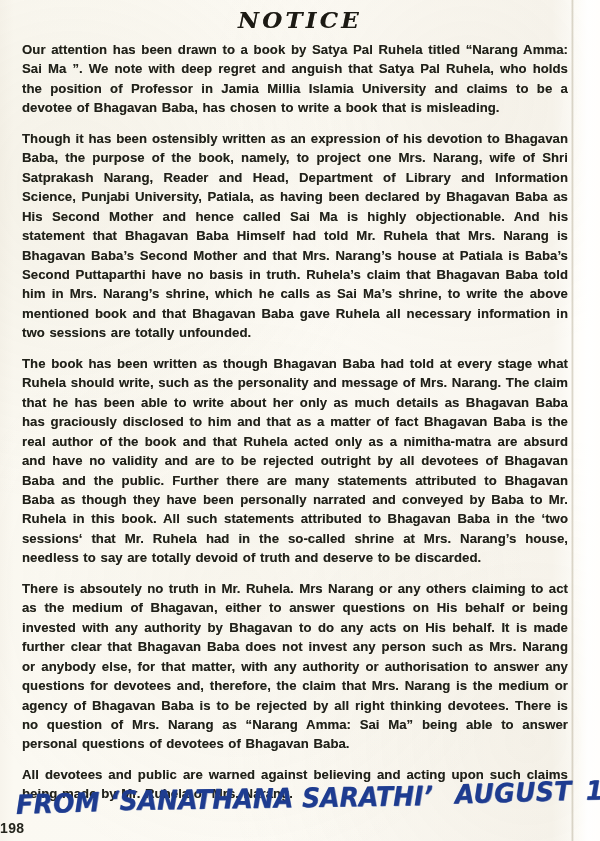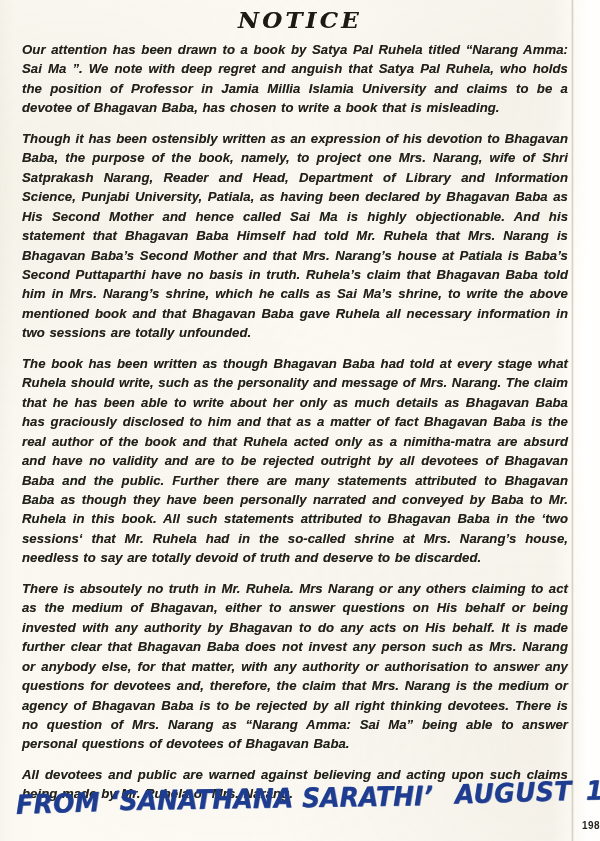--- a/index.html
+++ b/index.html
@@ -91,21 +91,20 @@
     margin: 0 0 11px 0;
     font-family: "Liberation Sans", sans-serif;
     font-size: 13.2px;
     line-height: 19.45px;
     text-align: justify;
     color: #20211a;
     font-weight: 600;
     letter-spacing: .04px;
     word-spacing: .9px;
     text-shadow: 0 0 .55px rgba(55,52,38,.45);
-    font-style: italic;
     -webkit-font-smoothing: none;
   }
   p.para:last-child { margin-bottom: 0; }
 
   .handwriting {
     position: absolute;
     left: 16px;
     top: 790px;
     width: 568px;
     font-family: "DejaVu Sans", sans-serif;
@@ -124,23 +123,23 @@
   .hw-from   { display:inline-block; transform: scaleY(1.06) rotate(-.6deg); margin-right: 10px; }
   .hw-source { display:inline-block; transform: scaleY(1.08) rotate(.4deg);  margin-right: 22px; letter-spacing: .1px; }
   .hw-month  { display:inline-block; transform: scaleY(1.06) rotate(-.4deg); margin-right: 14px; }
   .hw-year   { display:inline-block; transform: scaleY(1.06) rotate(.5deg); }
 
   .page-number {
     position: absolute;
     left: 0;
     right: 0;
     top: 820px;
-    text-align: right;
+    text-align: left;
     font-family: "Liberation Sans", sans-serif;
-    font-size: 10px;
+    font-size: 14px;
     font-weight: 600;
     color: #24251d;
     letter-spacing: .4px;
   }
 </style>
 </head>
 <body>
 
 <div class="page">
 

